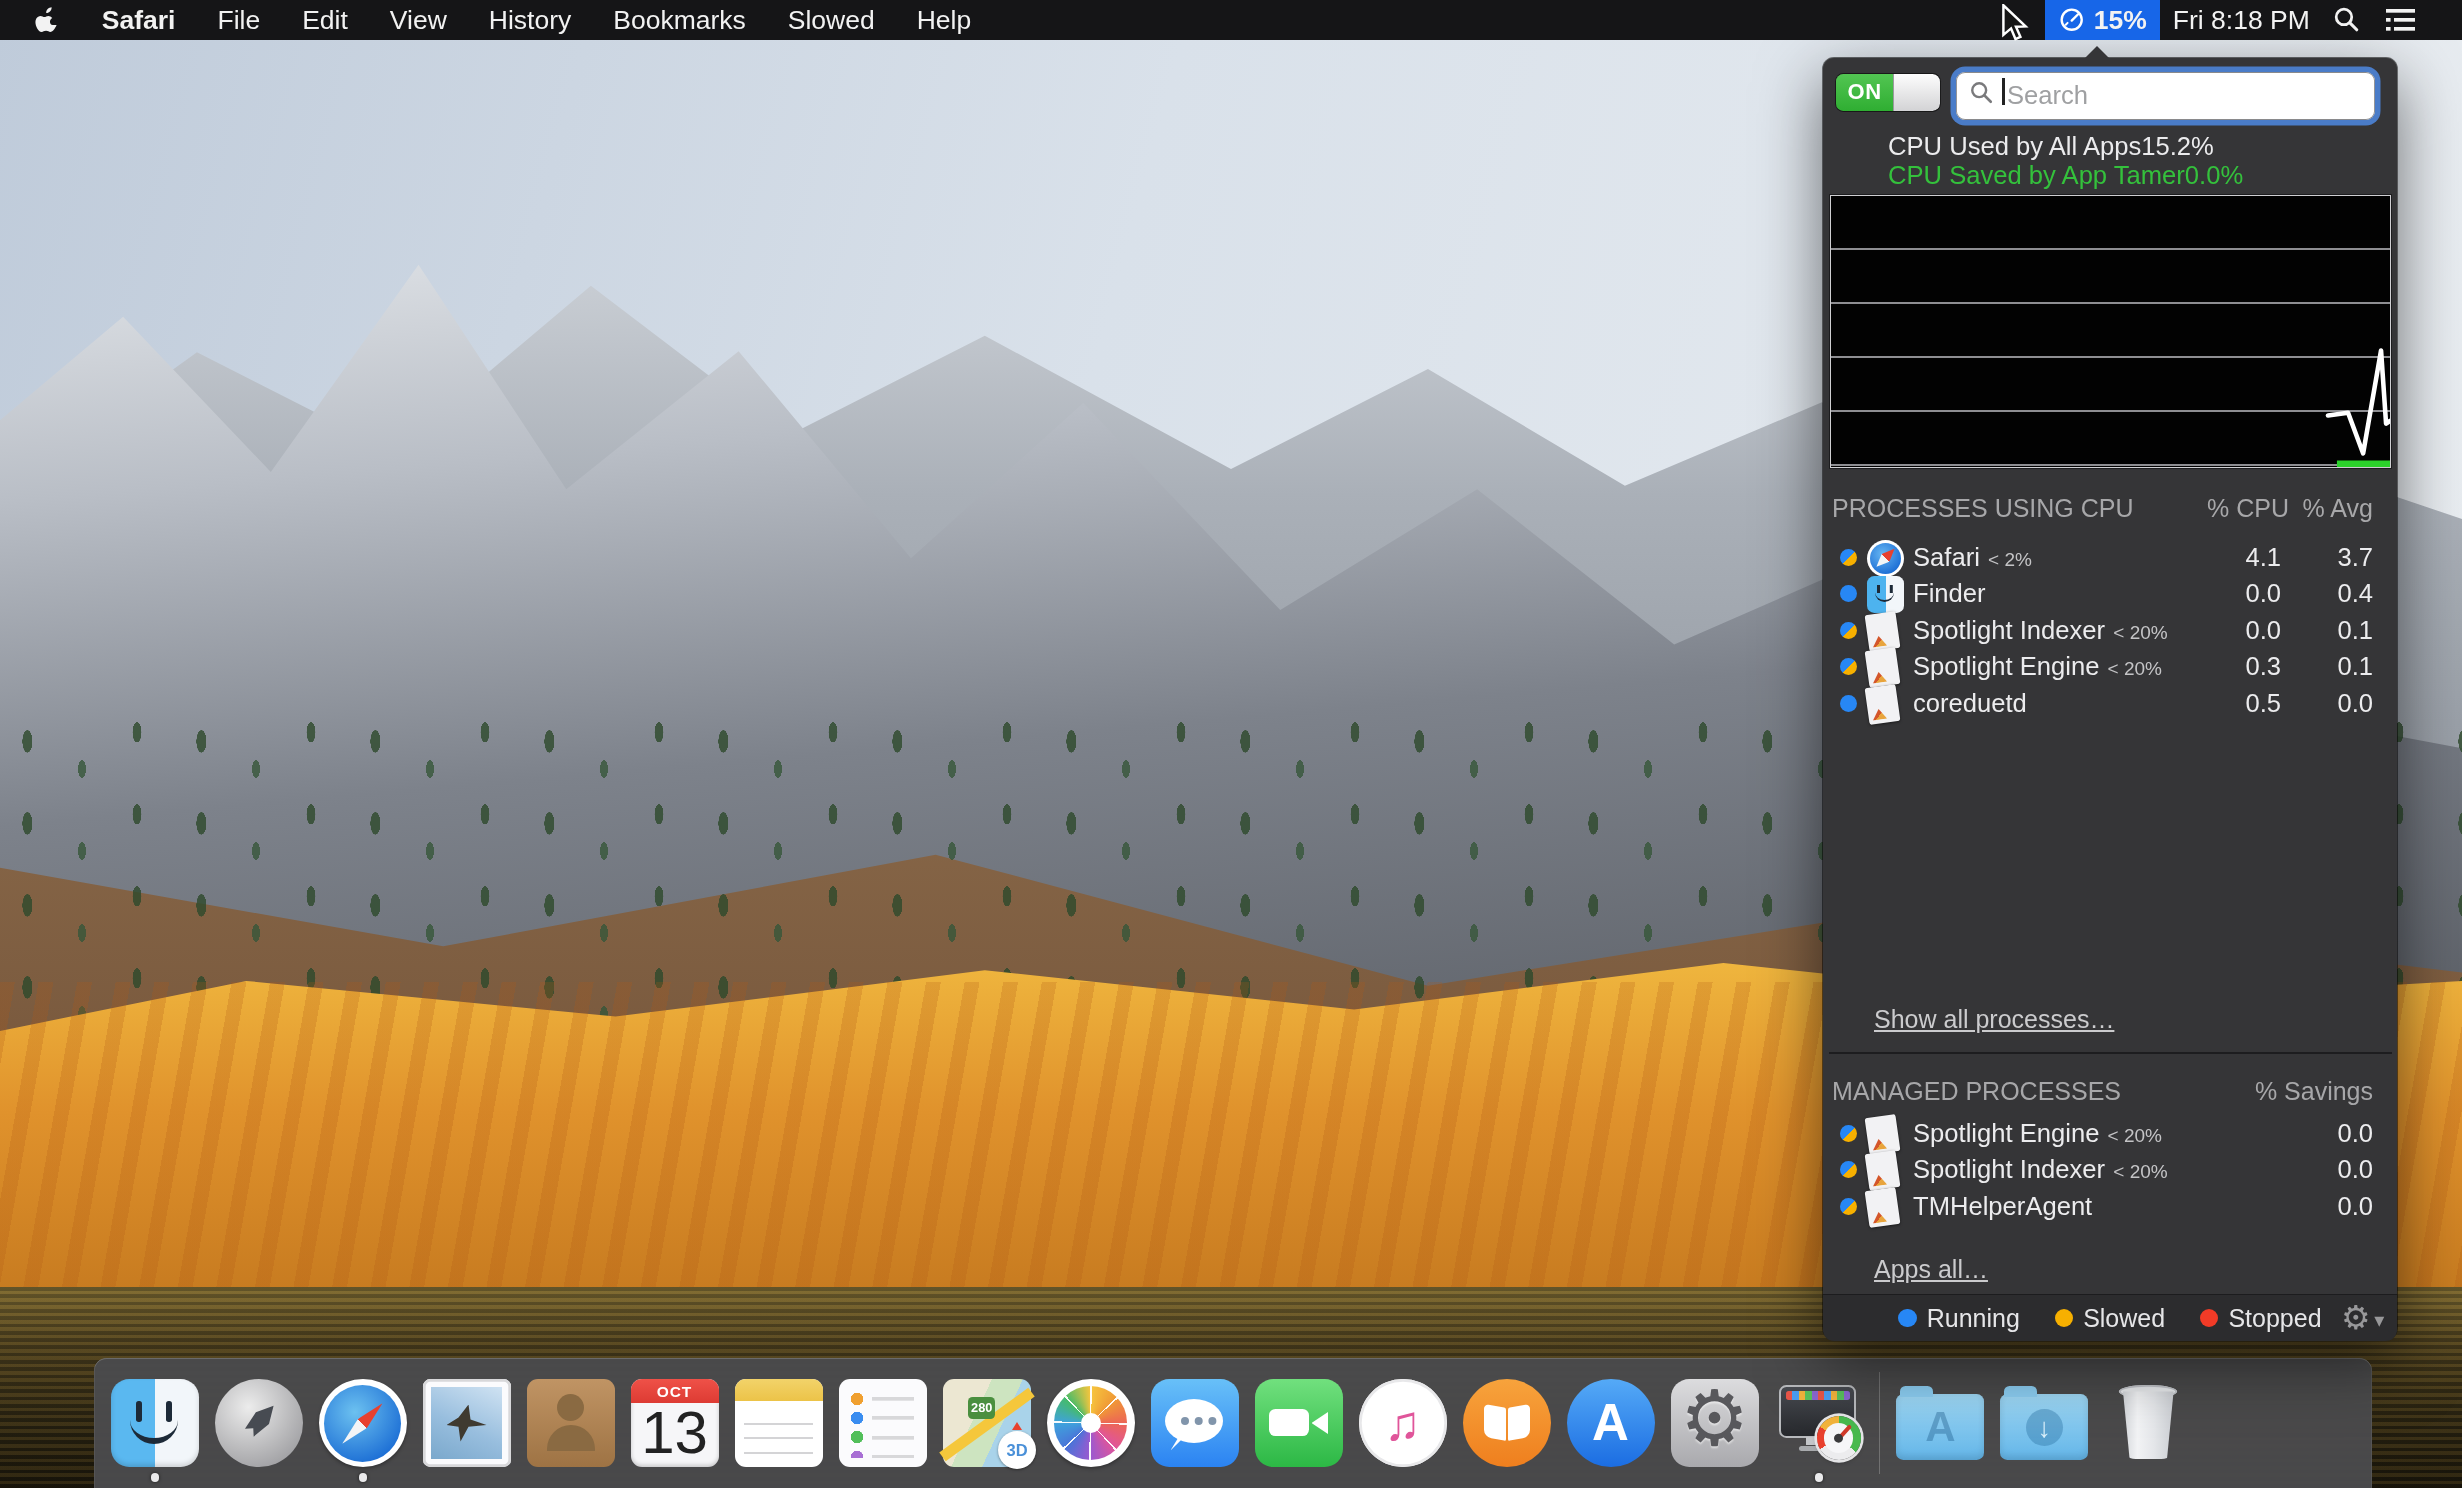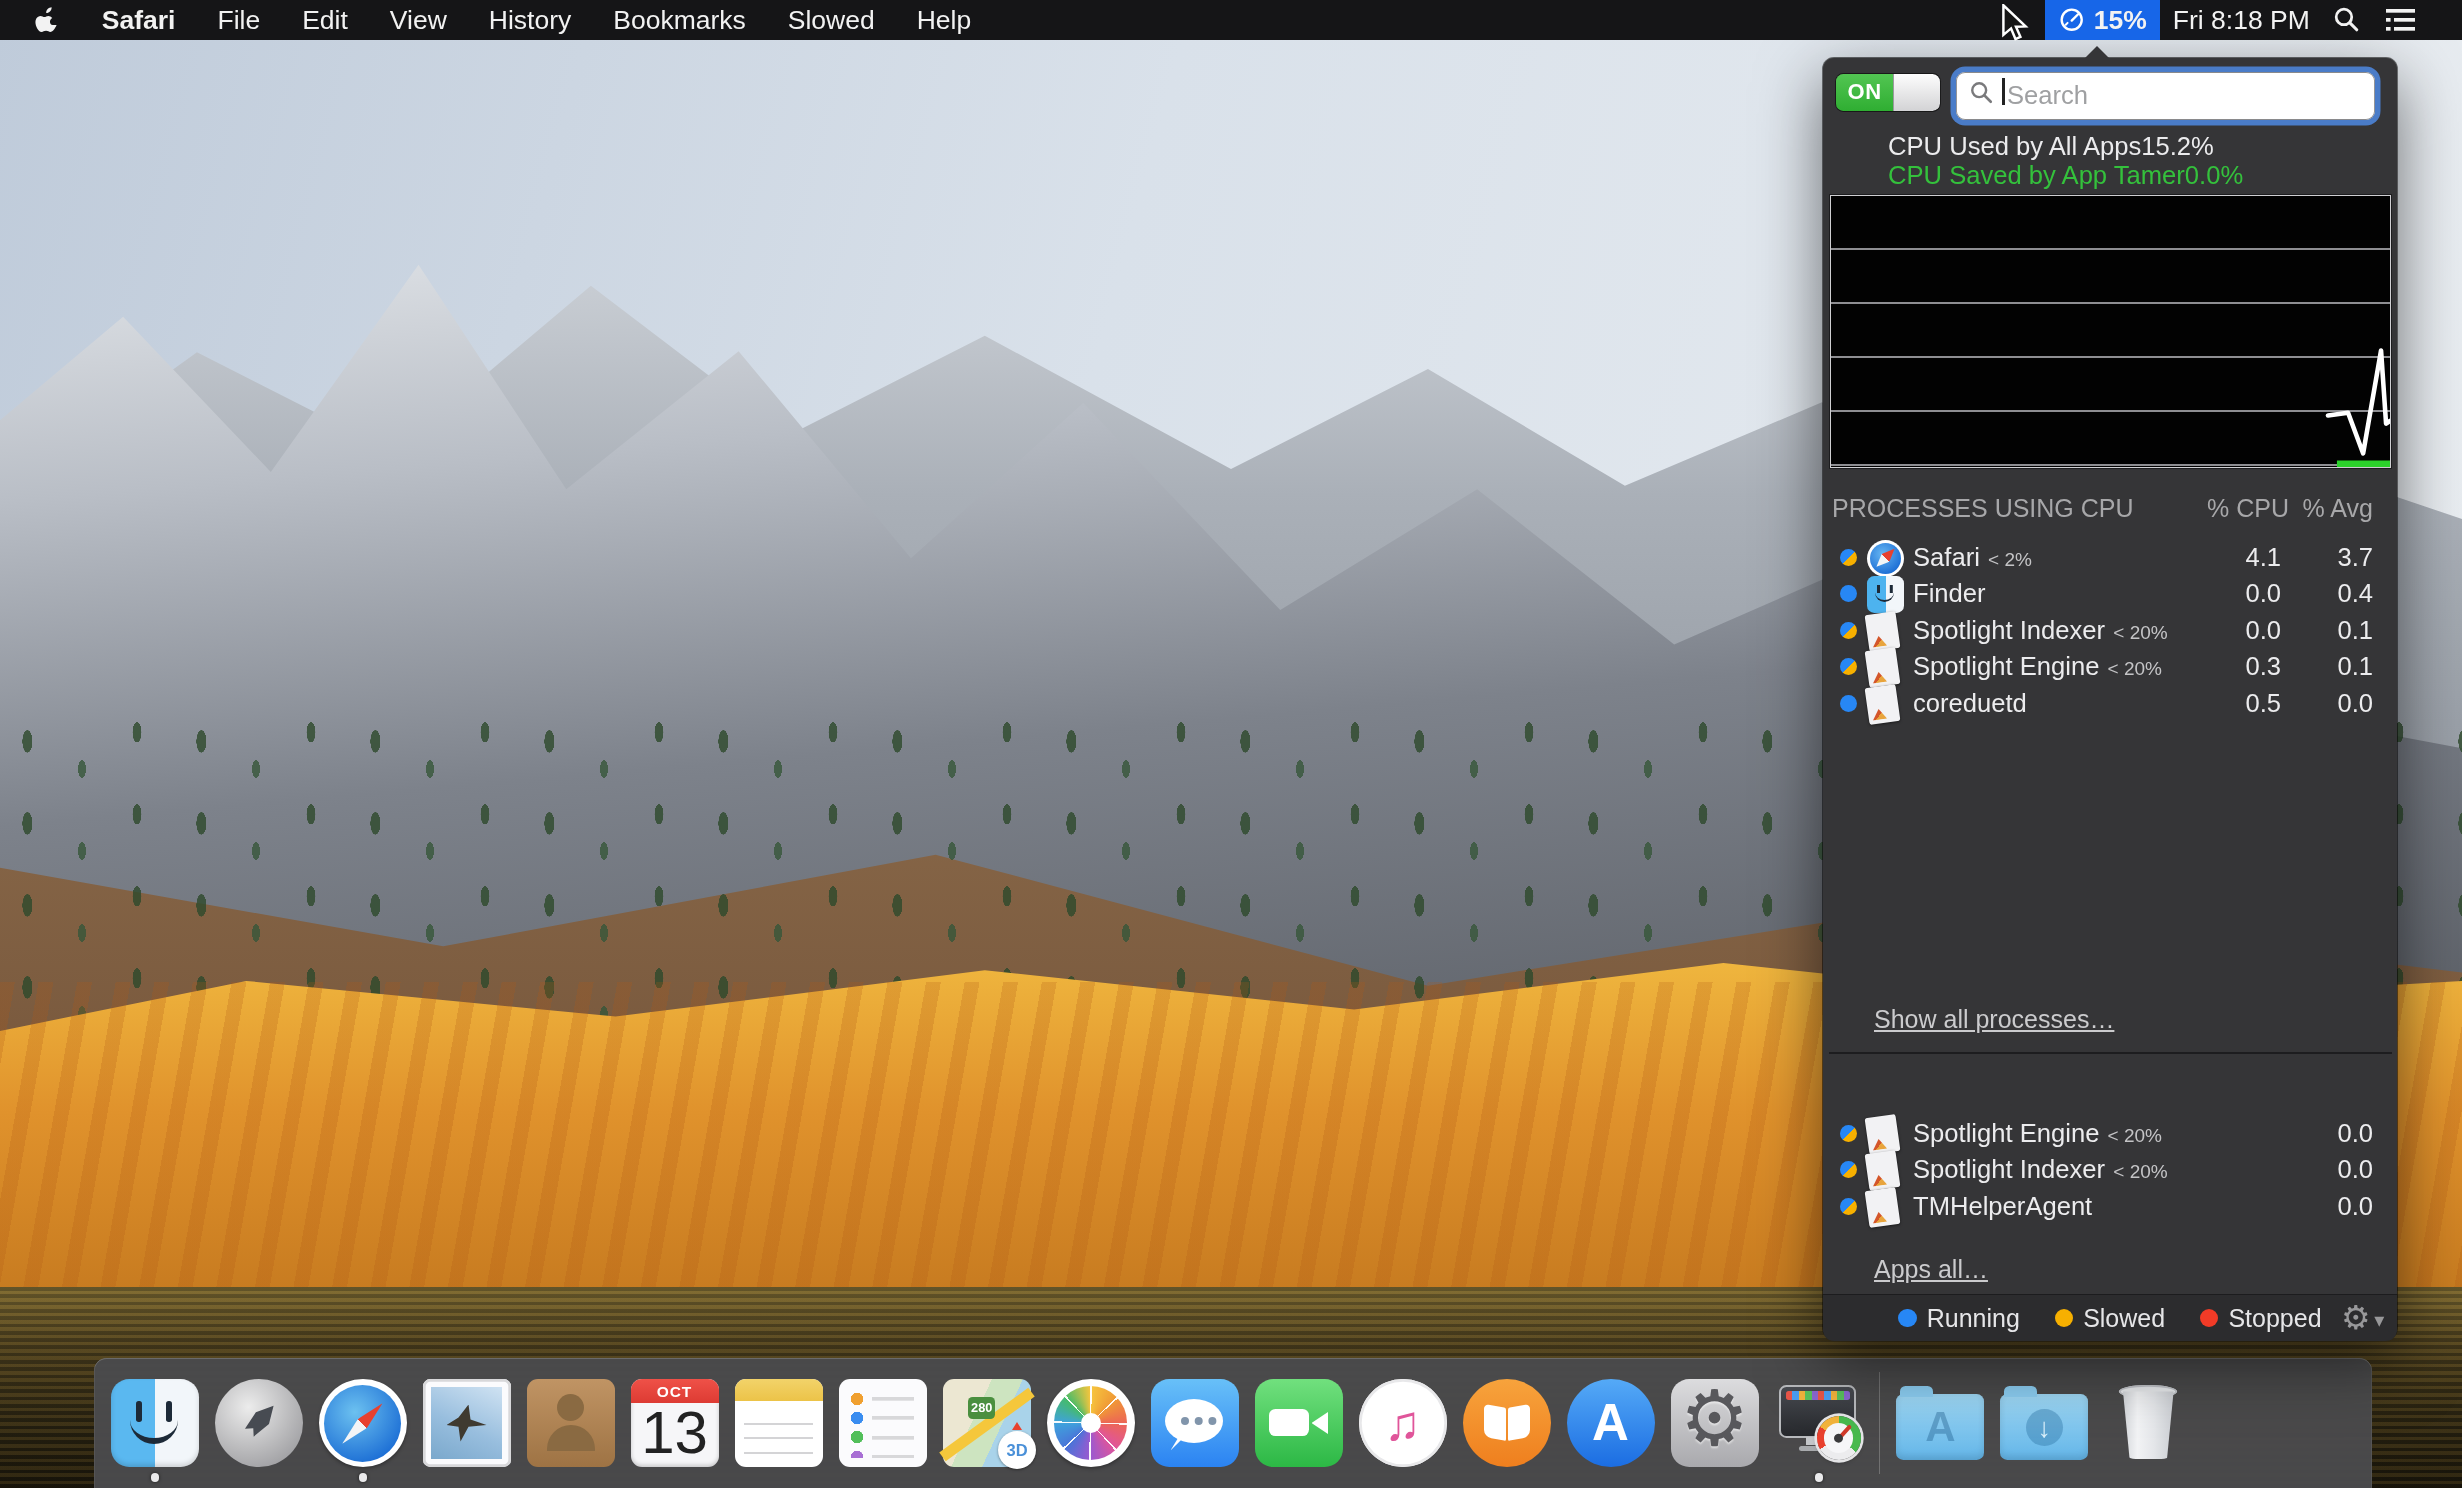--- a/index.html
+++ b/index.html
@@ -391,20 +391,24 @@
     <span class="pi pi-exec"></span>
     <span class="pname"><span>coreduetd</span><span class="plimit"></span></span>
     <span class="pcpu">0.5</span>
     <span class="pavg">0.0</span>
   </div>
 
   <div class="link" style="top:946px;">Show all processes…</div>
 
   <div class="divider"></div>
 
+  <div class="sec-head" style="top:1018px;">
+    <span>MANAGED PROCESSES</span>
+    <span class="col-sav">% Savings</span>
+  </div>
 
   <div class="prow" style="top:1057px;">
     <span class="dot split"></span>
     <span class="pi pi-exec"></span>
     <span class="pname"><span>Spotlight Engine</span><span class="plimit">&lt; 20%</span></span>
     <span class="psav">0.0</span>
   </div>
   <div class="prow" style="top:1093px;">
     <span class="dot split"></span>
     <span class="pi pi-exec"></span>

